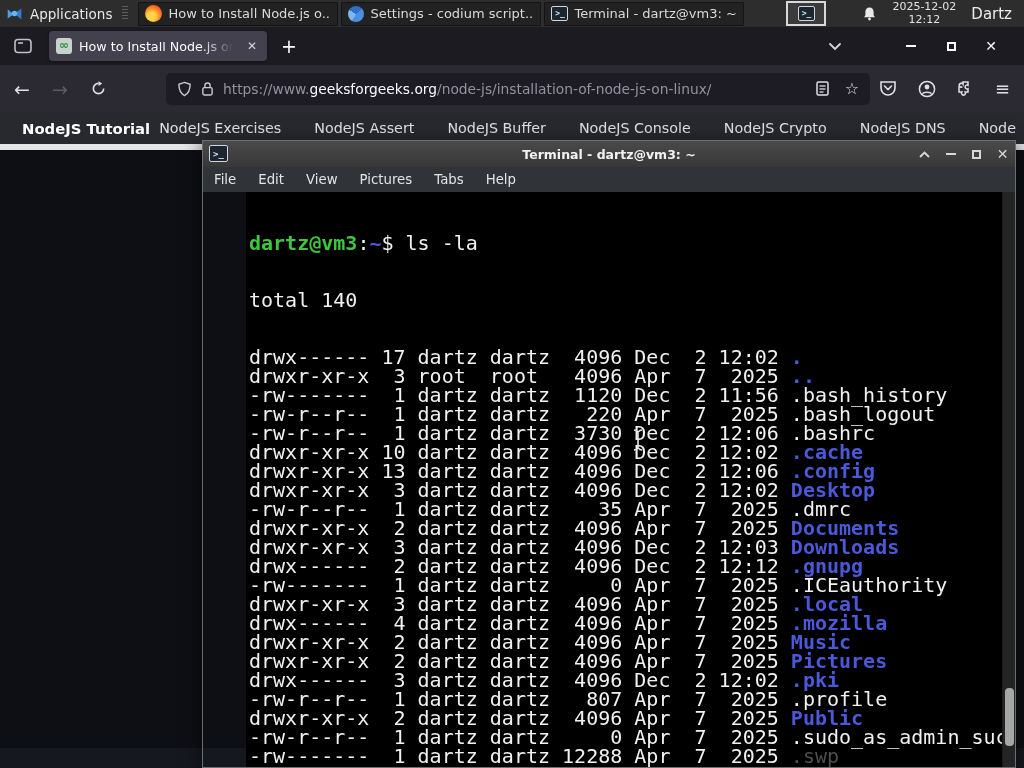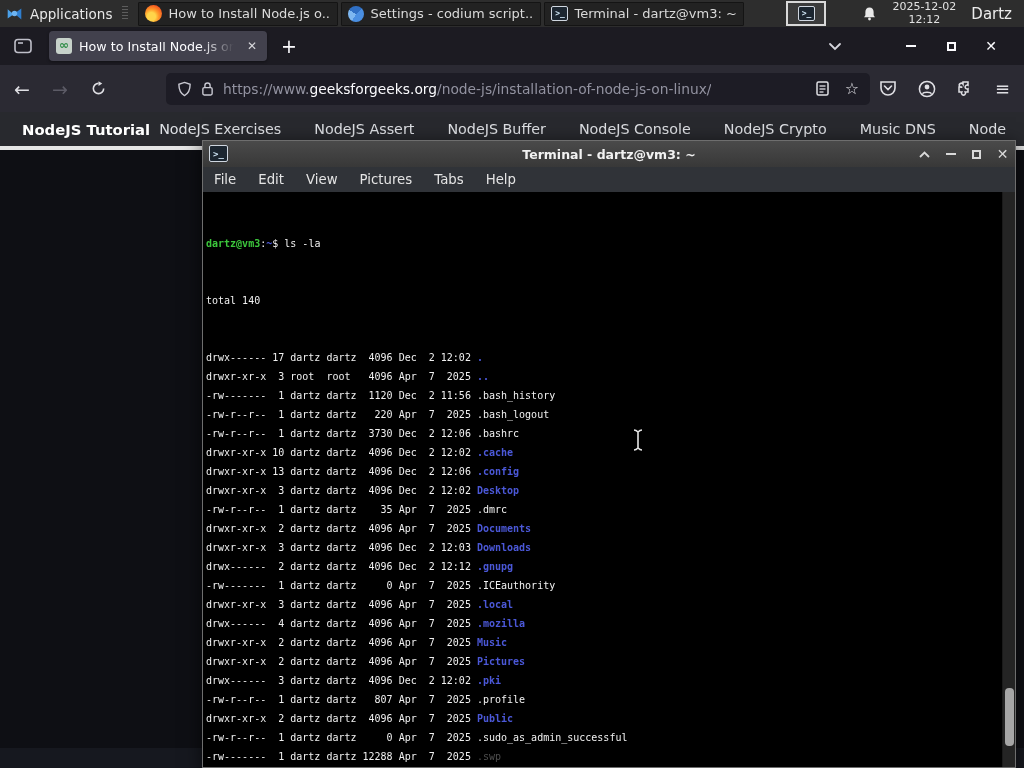--- a/index.html
+++ b/index.html
@@ -48,39 +48,39 @@
   .navbtn.fwd { color:#5c5b66; }
   .urlbar { margin-left:52px; width:704px; height:32px; background:#1d1c25; border-radius:5px; display:flex; align-items:center; gap:9px; padding:0 11px; font-size:13.8px;justify-content:center; }
   .url-text { white-space:nowrap; overflow:hidden; color:#9292a0; }
   .url-text b { color:#fbfbfe; font-weight:normal; }
   .url-icons { margin-left:auto; display:flex; align-items:center; gap:16px; }
   .tb-right { margin-left:auto; display:flex; align-items:center; gap:21px; padding-right:14px; }
   .star { font-size:16px; color:#dfdfe4; }
   .hamb { font-size:18px; letter-spacing:0; }
 
   
-  .gfg-nav { height:38px; background:#28292e; display:flex; align-items:center; color:#e6e8ea; font-size:14.3px; padding-left:14px; border-bottom:4px solid #e5e5e5; }
+  .gfg-nav { height:38px; background:#28292e; display:flex; align-items:center; color:#e6e8ea; font-size:14.3px; padding-left:14px; border-bottom:6px solid #e5e5e5; }
   .nav-back-label { font-size:14.8px; font-weight:bold; color:#fff; margin:0 9px 0 8px; white-space:nowrap; }
   #nav-items { display:flex; gap:33px; white-space:nowrap; }
   .nav-item { color:#dfe1e5; }
   .gfg-search { margin-left:16px; }
   .signin { margin-left:22px; margin-right:16px; background:#3a3f46; border-radius:14px; padding:5px 17px; font-size:13.3px; color:#f2f2f2; white-space:nowrap; }
   .page { position:absolute; left:0; top:123px; width:1024px; height:618px; background:#0e0f14; }
   .page-footband { position:absolute; left:0; bottom:0; width:100%; height:20px; background:#16181f; }
 
   
   .termwin { position:absolute; left:202px; top:140px; width:814px; height:628px; border:1px solid #6e6e6e; z-index:10; display:flex; flex-direction:column; box-shadow:0 4px 18px rgba(0,0,0,.65); }
   .t-titlebar { height:26px; background:linear-gradient(#4a4a4a,#383838); display:flex; align-items:center; position:relative; flex:0 0 auto; }
   .t-title { position:absolute; left:0; right:0; text-align:center; font-size:12.5px; font-weight:bold; color:#f2f2f2; }
   .t-ti { position:absolute; left:6px; top:4px; width:19px; height:17px; font-size:9px; }
   .t-btns { position:absolute; right:6px; top:0; height:26px; display:flex; align-items:center; gap:13px; color:#d9d9d9; }
   .t-btn { width:13px; height:13px; display:flex; align-items:center; justify-content:center; }
   .t-menubar { height:25px; background:#303338; display:flex; align-items:center; padding-left:0; color:#e4e4e4; font-size:13.3px; flex:0 0 auto; }
   .menu-item { padding:0 11px; }
-  .t-body { flex:1; background:#000; position:relative; overflow:hidden; font-family:"DejaVu Sans Mono",monospace; font-size:10px; line-height:19px; color:#f1f1f1; padding:4px 4px 0 3px; white-space:pre; }
+  .t-body { flex:1; background:#000; position:relative; overflow:hidden; font-family:"DejaVu Sans Mono",monospace; font-size:20px; line-height:19px; color:#f1f1f1; padding:4px 4px 0 3px; white-space:pre;margin-left:43px; }
   .tline { height:19px; }
   .p-green { color:#3cc73c; font-weight:bold; }
   .p-blue, .n-dir { color:#4b58d8; font-weight:bold; }
   .n-dim { color:#4e4e4e; }
   .n-file { color:#f1f1f1; }
   .t-scroll { position:absolute; right:0; top:0; bottom:0; width:13px; background:#242424; border-left:1px solid #1a1a1a; }
   .t-thumb { position:absolute; left:2px; bottom:21px; width:9px; height:58px; background:#a6a6a6; border-radius:4px; }
 
   .ibeam { position:absolute; left:632px; top:428px; z-index:15; }
   svg { display:block; }
@@ -211,21 +211,21 @@
       <svg width="10" height="15" viewBox="0 0 10 15">
         <path d="M8 1.5 L2.5 7.5 L8 13.5" fill="none" stroke="#fff" stroke-width="2.4" stroke-linecap="round"></path>
       </svg>
       <span class="nav-back-label">NodeJS Tutorial</span>
       <span id="nav-items">
           <span class="nav-item">NodeJS Exercises</span>
           <span class="nav-item">NodeJS Assert</span>
           <span class="nav-item">NodeJS Buffer</span>
           <span class="nav-item">NodeJS Console</span>
           <span class="nav-item">NodeJS Crypto</span>
-          <span class="nav-item">Music DNS</span>
+          <span class="nav-item">NodeJS DNS</span>
           <span class="nav-item">Node</span>
         </span>
       <svg width="10" height="15" viewBox="0 0 10 15" style="margin-left:4px">
         <path d="M2 1.5 L7.5 7.5 L2 13.5" fill="none" stroke="#fff" stroke-width="2.4" stroke-linecap="round"></path>
       </svg>
       <svg class="gfg-search" width="20" height="20" viewBox="0 0 20 20">
         <circle cx="9" cy="9" r="6" fill="none" stroke="#2f8d46" stroke-width="2.4"></circle>
         <line x1="13.5" y1="13.5" x2="17.5" y2="17.5" stroke="#2f8d46" stroke-width="2.4" stroke-linecap="round"></line>
       </svg>
       <span class="signin">Sign In</span>

